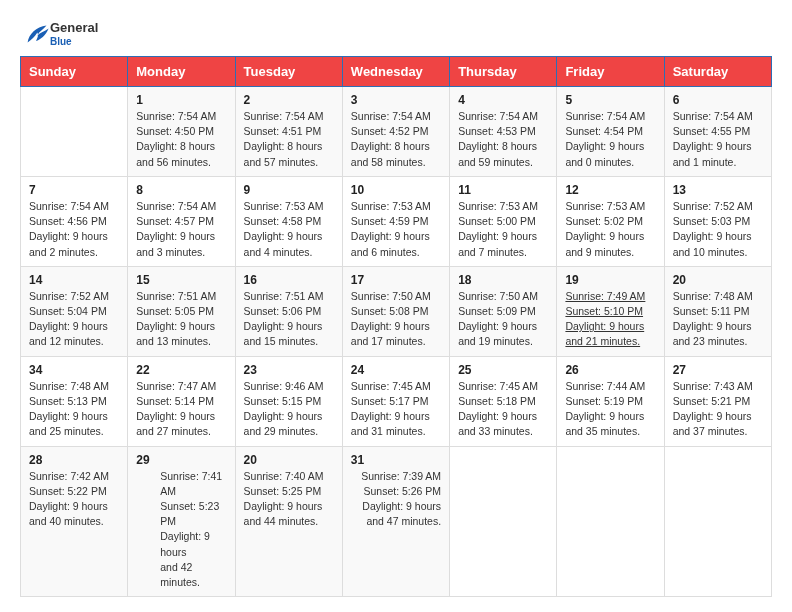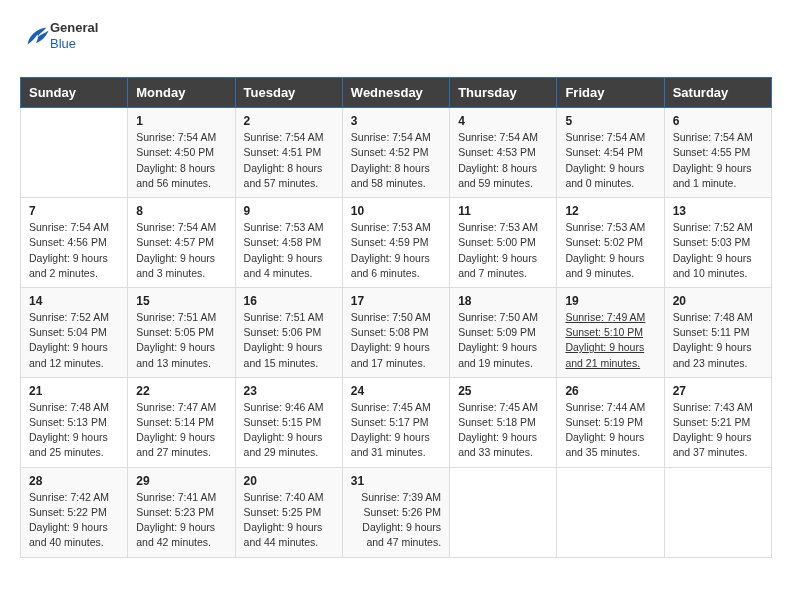--- a/index.html
+++ b/index.html
@@ -7,21 +7,21 @@
       font-family: Arial, sans-serif;
       background: #fff;
       width: 792px;
       min-height: 612px;
       padding: 20px;
     }
     .header {
       display: flex;
       justify-content: space-between;
       align-items: flex-start;
-      margin-bottom: 26px;
+      margin-bottom: 8px;
     }
     .logo {
       display: flex;
       align-items: center;
     }
     .logo-bird {
       width: 28px;
       height: 28px;
       margin-left: 2px;
     }
@@ -36,21 +36,21 @@
     .calendar-subtitle {
       font-size: 14px;
       color: #444;
     }
     table {
       width: 100%;
       border-collapse: collapse;
       font-size: 11px;
     }
     thead tr th {
-      background-color: #404040;
+      background-color: #ef4444;
       color: #fff;
       font-size: 13px;
       font-weight: bold;
       padding: 7px 8px;
       text-align: left;
       border: 1px solid #2e6db4;
     }
     tbody tr {
       border-bottom: 1px solid #ccc;
     }
@@ -85,21 +85,21 @@
 </head>
 <body>
 
 <div class="header">
   <div class="logo">
     <svg class="logo-bird" viewBox="0 0 40 40" xmlns="http://www.w3.org/2000/svg">
       <path d="M8 32 C10 20, 20 10, 35 8 C30 14, 25 16, 22 22 C26 18, 32 16, 38 12 C34 22, 26 28, 20 30 C22 26, 24 22, 22 18 C18 24, 14 28, 8 32Z" fill="#1a5fb4"></path>
     </svg>
     <div>
       <div style="font-size:13px; font-weight:bold; color:#333; line-height:1.2;">General</div>
-      <div style="font-size:13px; font-weight:normal; color:#1a5fb4; line-height:1.2;">Blue</div>
+      <div style="font-size:10px; font-weight:bold; color:#1a5fb4; line-height:1.2;">Blue</div>
     </div>
   </div>
   <div class="title-block">
     <div class="calendar-title"></div>
     <div class="calendar-subtitle"></div>
   </div>
 </div>
 
 <table>
   <thead>
@@ -256,21 +256,21 @@
         <td>
           <span class="day-number">20</span>
           <div class="day-info" style="white-space: pre-line;">Sunrise: 7:48 AM
 Sunset: 5:11 PM
 Daylight: 9 hours
 and 23 minutes.</div>
         </td>
       </tr>
       <tr>
         <td>
-          <span class="day-number">21</span>
+          <span class="day-number">34</span>
           <div class="day-info" style="white-space: pre-line;">Sunrise: 7:48 AM
 Sunset: 5:13 PM
 Daylight: 9 hours
 and 25 minutes.</div>
         </td>
         <td>
           <span class="day-number">22</span>
           <div class="day-info" style="white-space: pre-line;">Sunrise: 7:47 AM
 Sunset: 5:14 PM
 Daylight: 9 hours
@@ -315,21 +315,21 @@
       <tr>
         <td>
           <span class="day-number">28</span>
           <div class="day-info" style="white-space: pre-line;">Sunrise: 7:42 AM
 Sunset: 5:22 PM
 Daylight: 9 hours
 and 40 minutes.</div>
         </td>
         <td>
           <span class="day-number">29</span>
-          <div class="day-info" style="white-space: pre-line;">Sunrise: 7:41 AM
+          <div class="day-info" style="white-space: pre-line; margin-left: 24px;">Sunrise: 7:41 AM
 Sunset: 5:23 PM
 Daylight: 9 hours
 and 42 minutes.</div>
         </td>
         <td>
           <span class="day-number">20</span>
           <div class="day-info" style="white-space: pre-line;">Sunrise: 7:40 AM
 Sunset: 5:25 PM
 Daylight: 9 hours
 and 44 minutes.</div>

